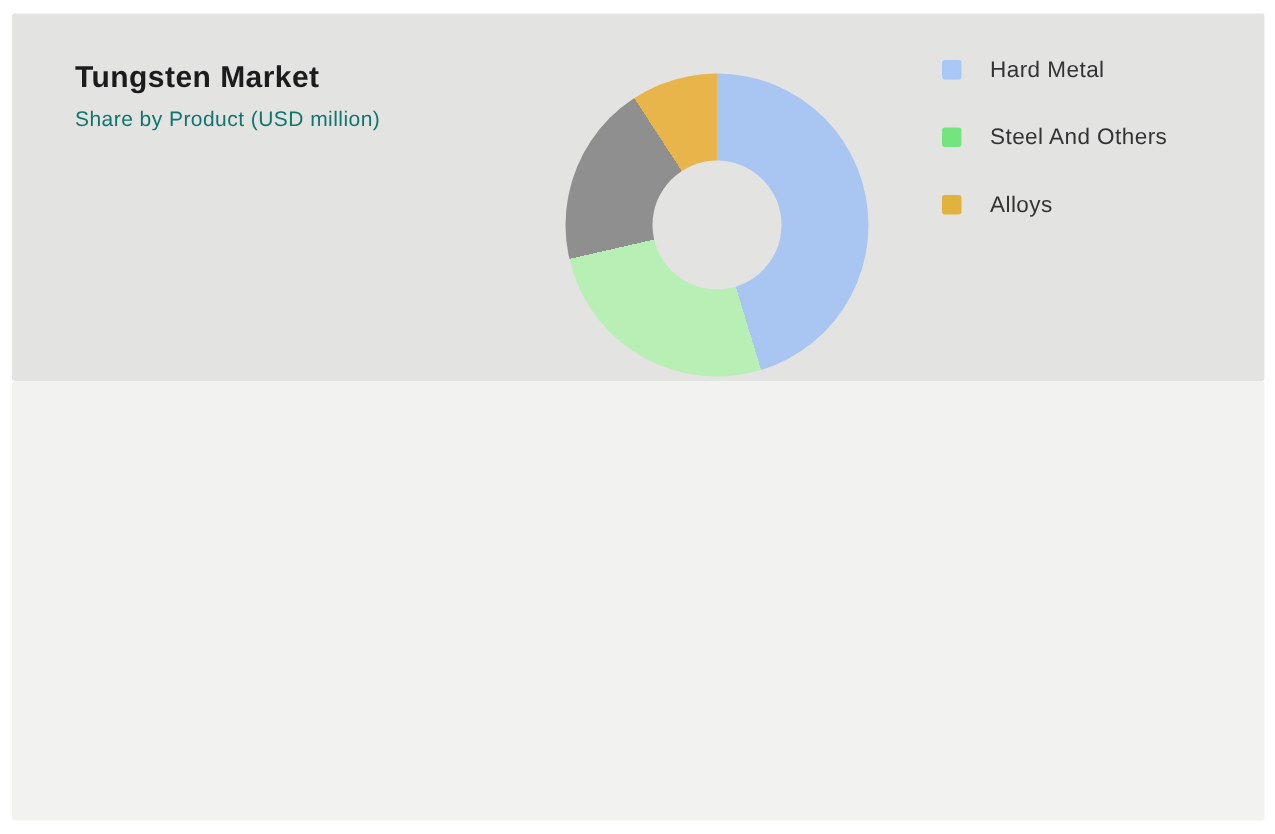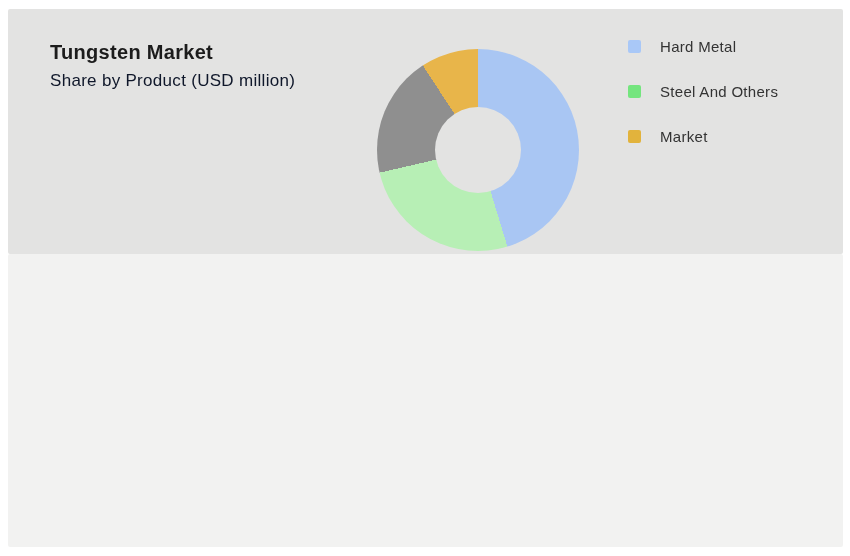--- a/index.html
+++ b/index.html
@@ -14,21 +14,21 @@
   }
   .panel-bottom{
     position:absolute;left:8px;top:254px;width:835px;height:293px;
     background:#f2f2f1;border-radius:2px;
   }
   .titles{position:absolute;left:42px;top:32px;}
   .chart-title{
     margin:0;font-size:20px;font-weight:bold;color:#1c1c1c;letter-spacing:.3px;
   }
   .chart-subtitle{
-    margin-top:7px;font-size:17px;color:#0f172a;letter-spacing:.3px;
+    margin-top:7px;font-size:14px;color:#0f766e;letter-spacing:.3px;
   }
   .donut{
     position:absolute;left:369px;top:40px;width:202px;height:202px;border-radius:50%;
   }
   .donut-hole{
     position:absolute;left:58px;top:58px;width:86px;height:86px;border-radius:50%;
     background:#e3e3e2;
   }
   .legend{
     position:absolute;left:620px;top:25px;list-style:none;margin:0;padding:0;
@@ -60,21 +60,21 @@
         <li>
           <span class="swatch" style="background: rgb(169, 200, 247);"></span>
           <span class="lbl">Hard Metal</span>
         </li>
         <li>
           <span class="swatch" style="background: rgb(116, 229, 126);"></span>
           <span class="lbl">Steel And Others</span>
         </li>
         <li>
           <span class="swatch" style="background: rgb(226, 179, 60);"></span>
-          <span class="lbl">Market</span>
+          <span class="lbl">Alloys</span>
         </li>
       </ul>
   </section>
 
   <section class="panel-bottom">
 
     <div id="xlabels"></div>
 
   </section>
 

